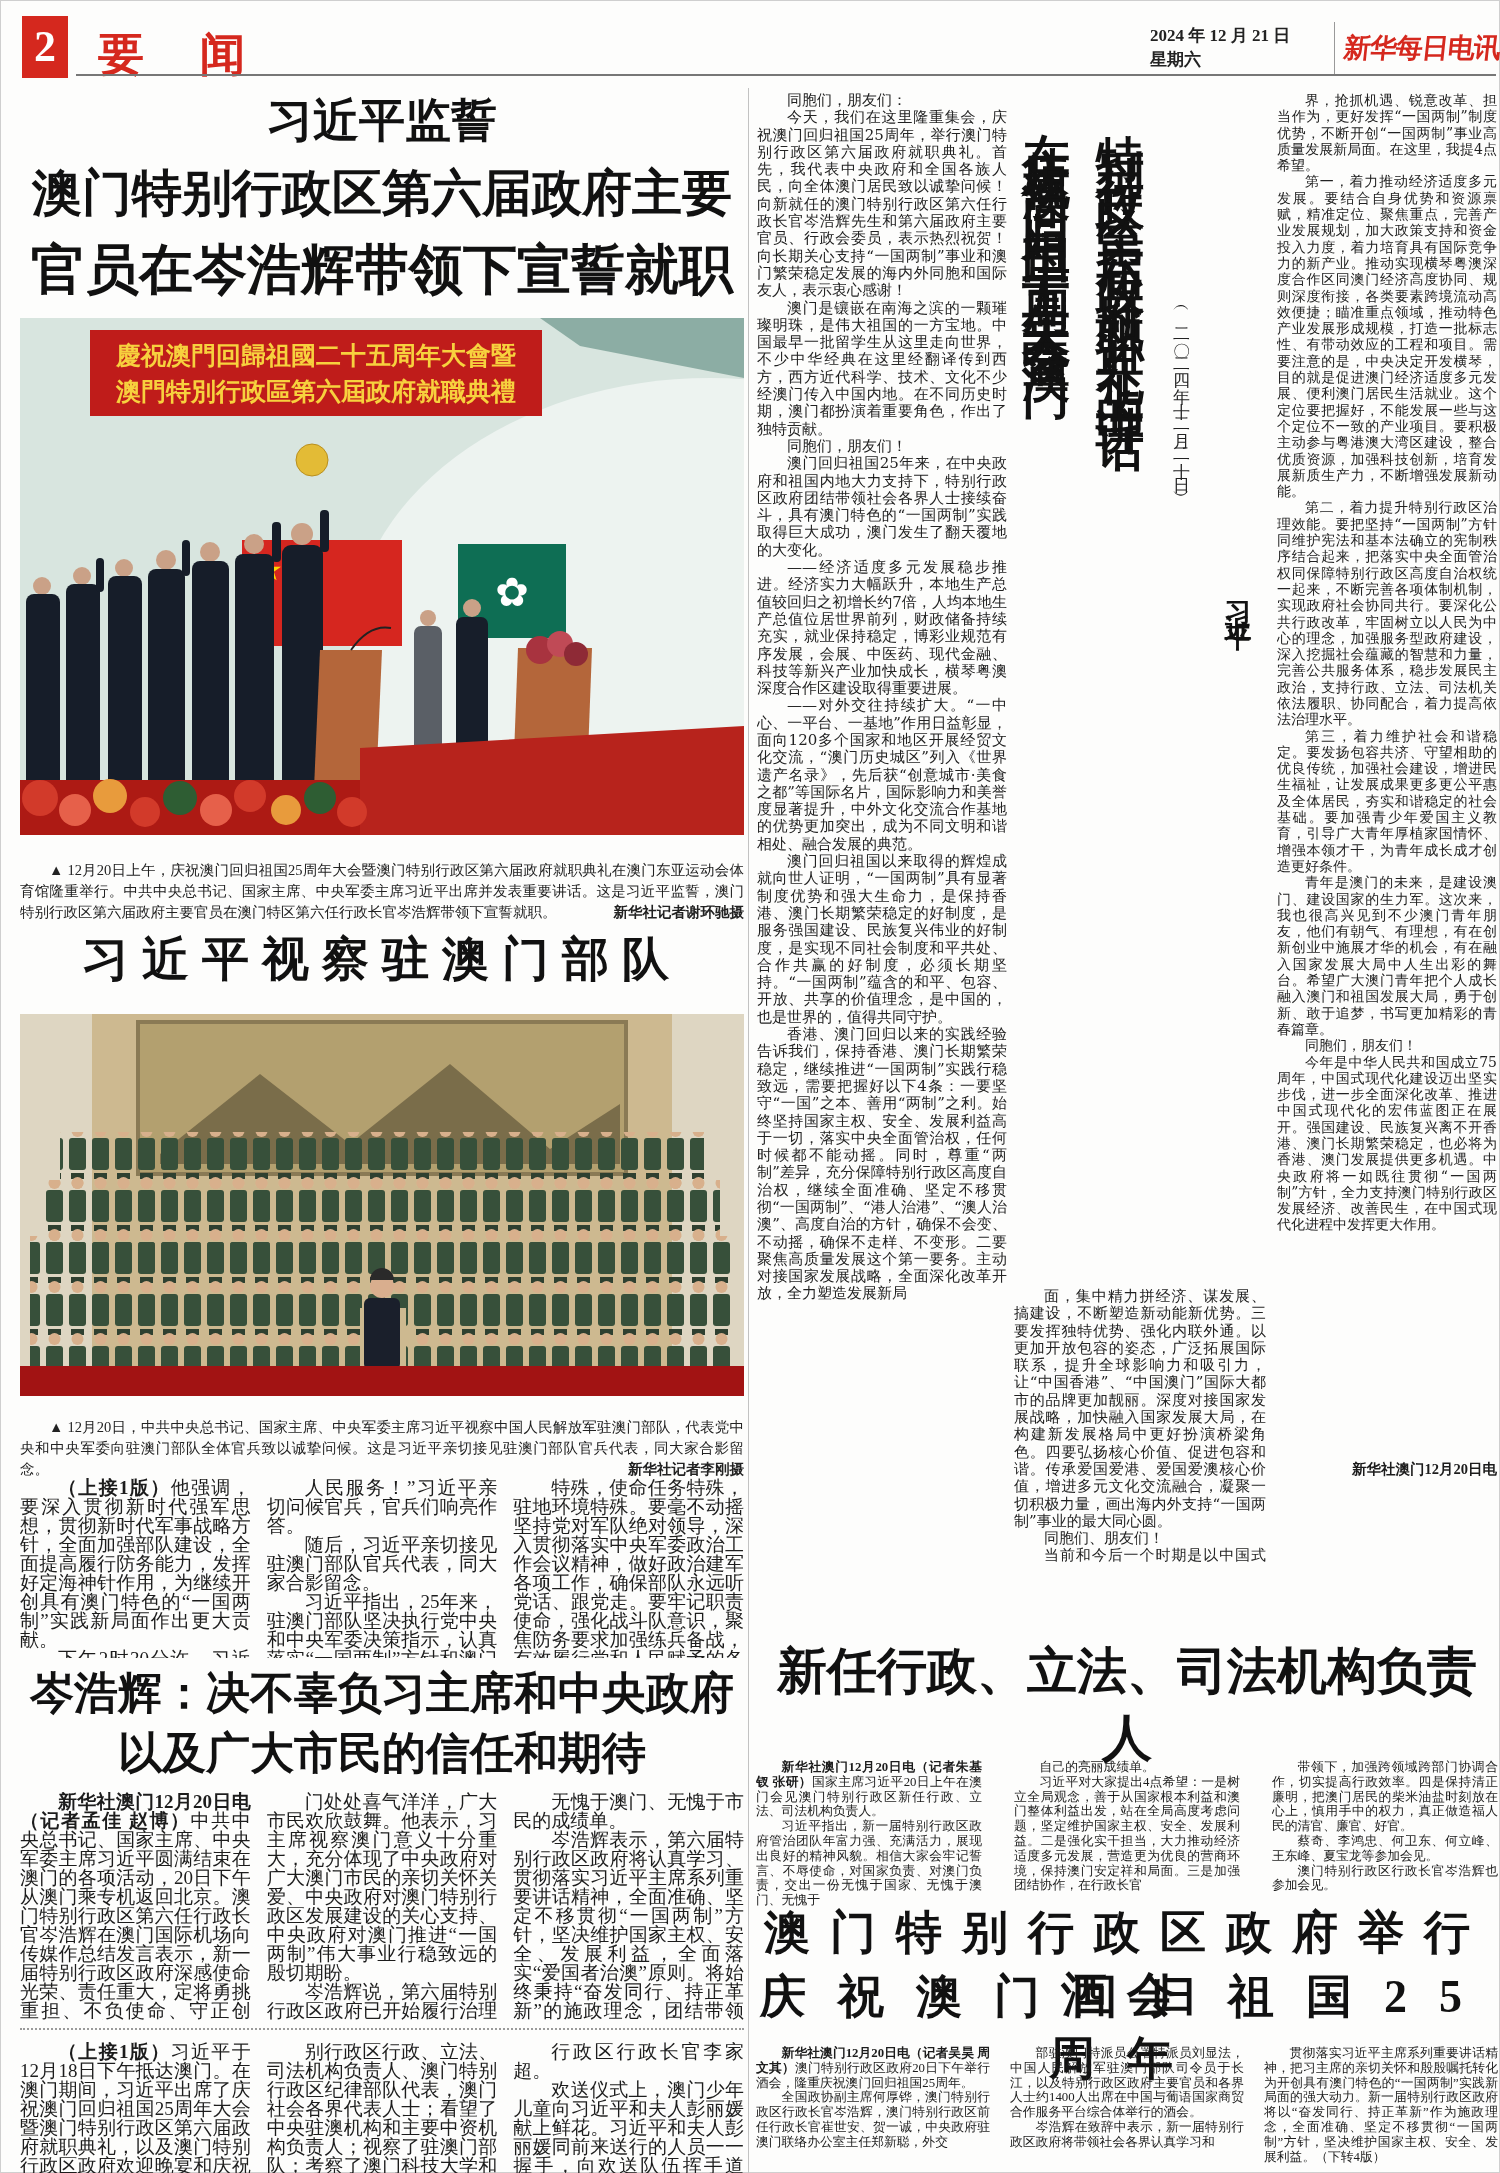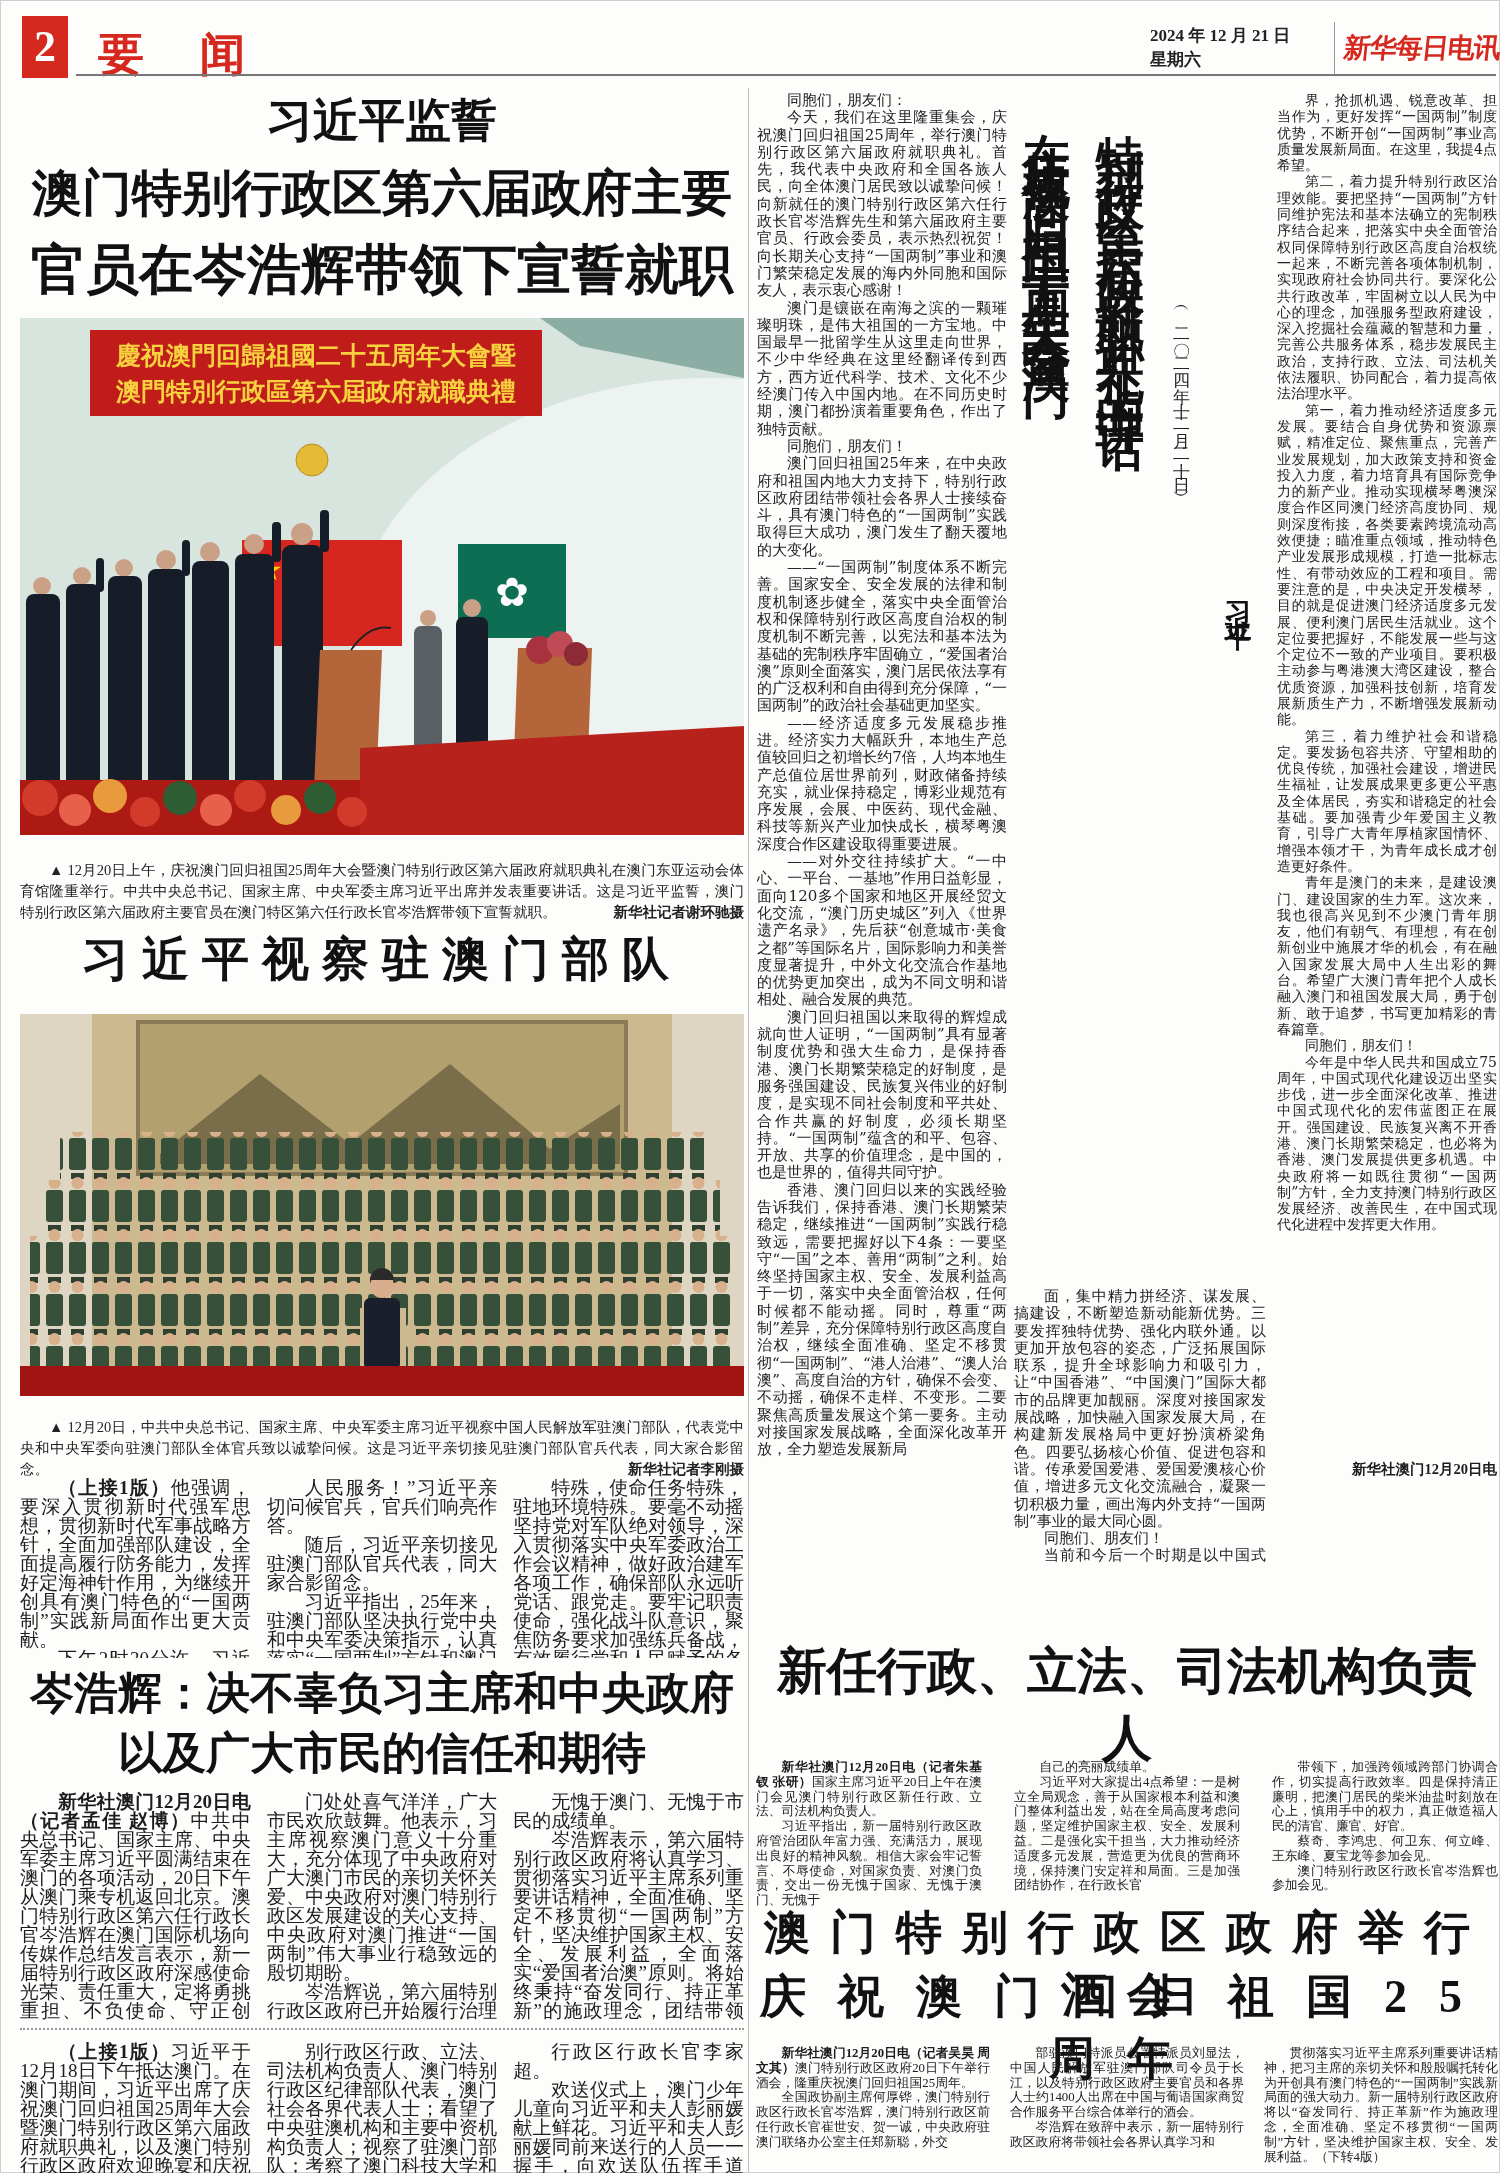--- a/index.html
+++ b/index.html
@@ -225,39 +225,38 @@
   </div>
 
   <div class="abs vrule"></div>
 
   <div class="abs speechcol sp1">
       <p>同胞们，朋友们：</p>
       <p>今天，我们在这里隆重集会，庆祝澳门回归祖国25周年，举行澳门特别行政区第六届政府就职典礼。首先，我代表中央政府和全国各族人民，向全体澳门居民致以诚挚问候！向新就任的澳门特别行政区第六任行政长官岑浩辉先生和第六届政府主要官员、行政会委员，表示热烈祝贺！向长期关心支持“一国两制”事业和澳门繁荣稳定发展的海内外同胞和国际友人，表示衷心感谢！</p>
       <p>澳门是镶嵌在南海之滨的一颗璀璨明珠，是伟大祖国的一方宝地。中国最早一批留学生从这里走向世界，不少中华经典在这里经翻译传到西方，西方近代科学、技术、文化不少经澳门传入中国内地。在不同历史时期，澳门都扮演着重要角色，作出了独特贡献。</p>
       <p>同胞们，朋友们！</p>
       <p>澳门回归祖国25年来，在中央政府和祖国内地大力支持下，特别行政区政府团结带领社会各界人士接续奋斗，具有澳门特色的“一国两制”实践取得巨大成功，澳门发生了翻天覆地的大变化。</p>
-      <p>——“一国两制”制度体系不断完善。国家安全、安全发展的法律和制度机制逐步健全，落实中央全面管治权和保障特别行政区高度自治权的制度机制不断完善，以宪法和基本法为基础的宪制秩序牢固确立，“爱国者治澳”原则全面落实，澳门居民依法享有的广泛权利和自由得到充分保障，“一国两制”的政治社会基础更加坚实。</p>
       <p>——经济适度多元发展稳步推进。经济实力大幅跃升，本地生产总值较回归之初增长约7倍，人均本地生产总值位居世界前列，财政储备持续充实，就业保持稳定，博彩业规范有序发展，会展、中医药、现代金融、科技等新兴产业加快成长，横琴粤澳深度合作区建设取得重要进展。</p>
       <p>——对外交往持续扩大。“一中心、一平台、一基地”作用日益彰显，面向120多个国家和地区开展经贸文化交流，“澳门历史城区”列入《世界遗产名录》，先后获“创意城市·美食之都”等国际名片，国际影响力和美誉度显著提升，中外文化交流合作基地的优势更加突出，成为不同文明和谐相处、融合发展的典范。</p>
       <p>澳门回归祖国以来取得的辉煌成就向世人证明，“一国两制”具有显著制度优势和强大生命力，是保持香港、澳门长期繁荣稳定的好制度，是服务强国建设、民族复兴伟业的好制度，是实现不同社会制度和平共处、合作共赢的好制度，必须长期坚持。“一国两制”蕴含的和平、包容、开放、共享的价值理念，是中国的，也是世界的，值得共同守护。</p>
       <p>香港、澳门回归以来的实践经验告诉我们，保持香港、澳门长期繁荣稳定，继续推进“一国两制”实践行稳致远，需要把握好以下4条：一要坚守“一国”之本、善用“两制”之利。始终坚持国家主权、安全、发展利益高于一切，落实中央全面管治权，任何时候都不能动摇。同时，尊重“两制”差异，充分保障特别行政区高度自治权，继续全面准确、坚定不移贯彻“一国两制”、“港人治港”、“澳人治澳”、高度自治的方针，确保不会变、不动摇，确保不走样、不变形。二要聚焦高质量发展这个第一要务。主动对接国家发展战略，全面深化改革开放，全力塑造发展新局</p>
     </div>
   <div class="abs vtitle vt1">在庆祝澳门回归祖国二十五周年大会暨澳门</div>
   <div class="abs vtitle vt2">特别行政区第六届政府就职典礼上的讲话</div>
   <div class="abs vtitle vdate">（二〇二四年十二月二十日）</div>
   <div class="abs vtitle vauthor">习近平</div>
   <div class="abs speechcol sp2">
       <p>面，集中精力拼经济、谋发展、搞建设，不断塑造新动能新优势。三要发挥独特优势、强化内联外通。以更加开放包容的姿态，广泛拓展国际联系，提升全球影响力和吸引力，让“中国香港”、“中国澳门”国际大都市的品牌更加靓丽。深度对接国家发展战略，加快融入国家发展大局，在构建新发展格局中更好扮演桥梁角色。四要弘扬核心价值、促进包容和谐。传承爱国爱港、爱国爱澳核心价值，增进多元文化交流融合，凝聚一切积极力量，画出海内外支持“一国两制”事业的最大同心圆。</p>
       <p>同胞们、朋友们！</p>
       <p>当前和今后一个时期是以中国式现代化全面推进强国建设、民族复兴伟业的关键时期，“一国两制”实践也进入了新的阶段。澳门特别行政区要勇担使命、奋发进取，站高望远、放眼世</p>
     </div>
   <div class="abs speechcol sp3">
       <p>界，抢抓机遇、锐意改革、担当作为，更好发挥“一国两制”制度优势，不断开创“一国两制”事业高质量发展新局面。在这里，我提4点希望。</p>
+      <p>第一，着力推动经济适度多元发展。要结合自身优势和资源禀赋，精准定位、聚焦重点，完善产业发展规划，加大政策支持和资金投入力度，着力培育具有国际竞争力的新产业。推动实现横琴粤澳深度合作区同澳门经济高度协同、规则深度衔接，各类要素跨境流动高效便捷；瞄准重点领域，推动特色产业发展形成规模，打造一批标志性、有带动效应的工程和项目。需要注意的是，中央决定开发横琴，目的就是促进澳门经济适度多元发展、便利澳门居民生活就业。这个定位要把握好，不能发展一些与这个定位不一致的产业项目。要积极主动参与粤港澳大湾区建设，整合优质资源，加强科技创新，培育发展新质生产力，不断增强发展新动能。</p>
       <p>第二，着力提升特别行政区治理效能。要把坚持“一国两制”方针同维护宪法和基本法确立的宪制秩序结合起来，把落实中央全面管治权同保障特别行政区高度自治权统一起来，不断完善各项体制机制，实现政府社会协同共行。要深化公共行政改革，牢固树立以人民为中心的理念，加强服务型政府建设，深入挖掘社会蕴藏的智慧和力量，完善公共服务体系，稳步发展民主政治，支持行政、立法、司法机关依法履职、协同配合，着力提高依法治理水平。</p>
-      <p>第一，着力推动经济适度多元发展。要结合自身优势和资源禀赋，精准定位、聚焦重点，完善产业发展规划，加大政策支持和资金投入力度，着力培育具有国际竞争力的新产业。推动实现横琴粤澳深度合作区同澳门经济高度协同、规则深度衔接，各类要素跨境流动高效便捷；瞄准重点领域，推动特色产业发展形成规模，打造一批标志性、有带动效应的工程和项目。需要注意的是，中央决定开发横琴，目的就是促进澳门经济适度多元发展、便利澳门居民生活就业。这个定位要把握好，不能发展一些与这个定位不一致的产业项目。要积极主动参与粤港澳大湾区建设，整合优质资源，加强科技创新，培育发展新质生产力，不断增强发展新动能。</p>
       <p>第三，着力维护社会和谐稳定。要发扬包容共济、守望相助的优良传统，加强社会建设，增进民生福祉，让发展成果更多更公平惠及全体居民，夯实和谐稳定的社会基础。要加强青少年爱国主义教育，引导广大青年厚植家国情怀、增强本领才干，为青年成长成才创造更好条件。</p>
       <p>青年是澳门的未来，是建设澳门、建设国家的生力军。这次来，我也很高兴见到不少澳门青年朋友，他们有朝气、有理想，有在创新创业中施展才华的机会，有在融入国家发展大局中人生出彩的舞台。希望广大澳门青年把个人成长融入澳门和祖国发展大局，勇于创新、敢于追梦，书写更加精彩的青春篇章。</p>
       <p>同胞们，朋友们！</p>
       <p>今年是中华人民共和国成立75周年，中国式现代化建设迈出坚实步伐，进一步全面深化改革、推进中国式现代化的宏伟蓝图正在展开。强国建设、民族复兴离不开香港、澳门长期繁荣稳定，也必将为香港、澳门发展提供更多机遇。中央政府将一如既往贯彻“一国两制”方针，全力支持澳门特别行政区发展经济、改善民生，在中国式现代化进程中发挥更大作用。</p>
     </div>
   <div class="abs attribution">新华社澳门12月20日电</div>
 
   <div class="abs hl meeth2">新任行政、立法、司法机构负责人</div>
   <div class="abs cols body12 meetcols">
     <div class="col">

